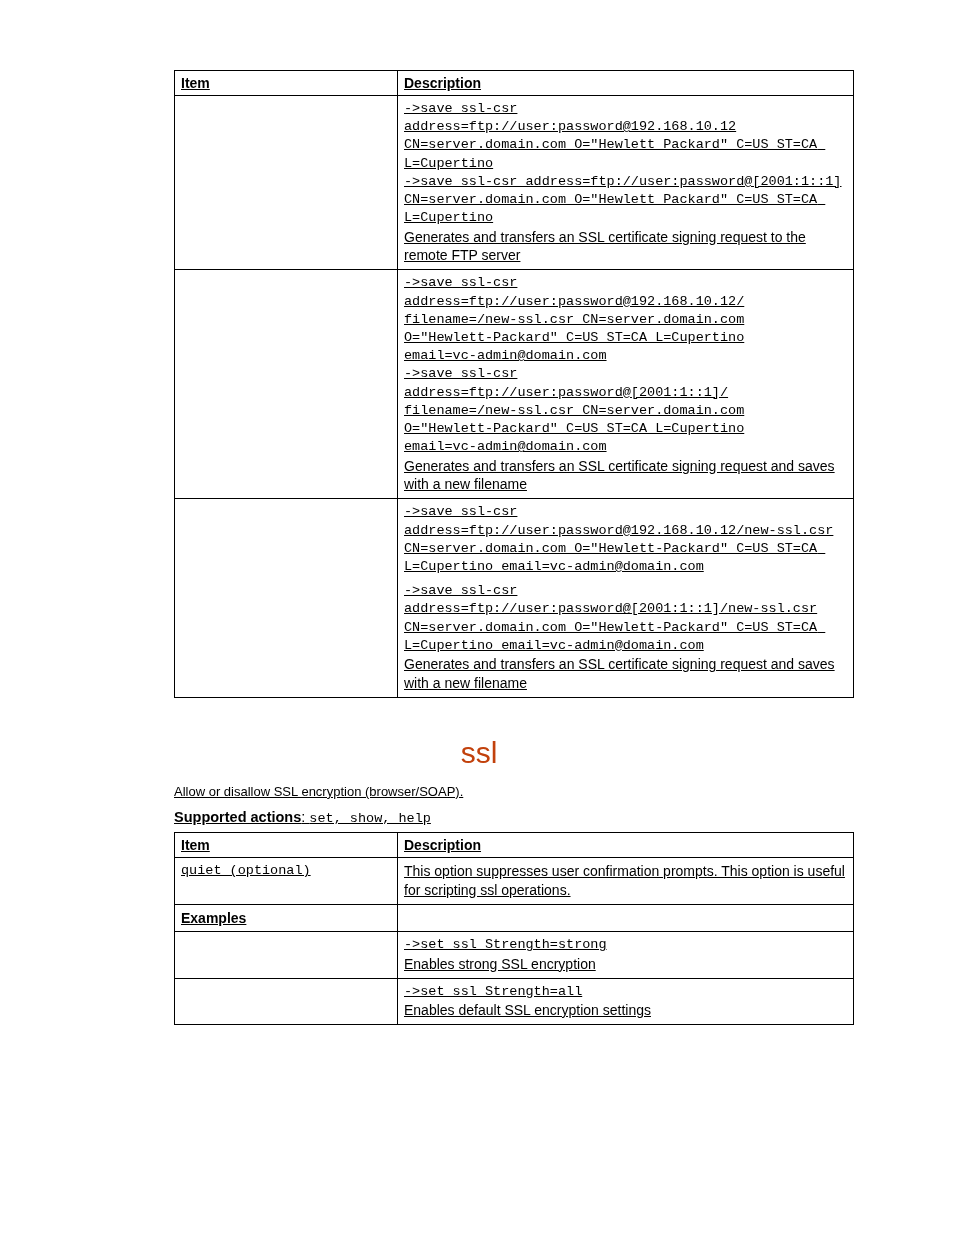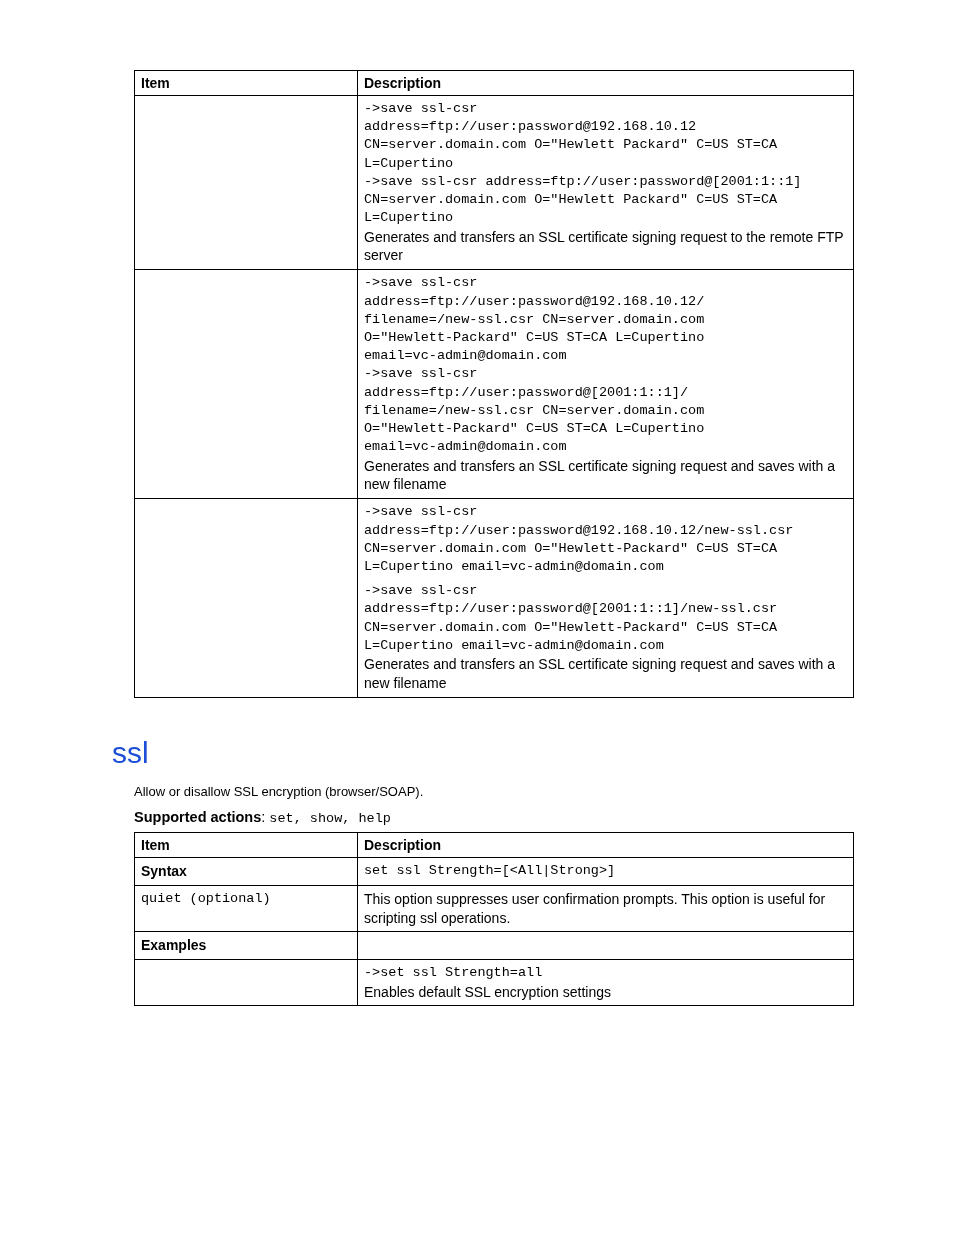--- a/index.html
+++ b/index.html
@@ -9,21 +9,22 @@
     background: #fff;
     width: 954px;
     color: #000;
   }
   .page {
     padding: 70px 100px 40px 100px;
     box-sizing: border-box;
     width: 954px;
   }
   .content {
-    margin-left: 34px;
+    margin-left: 74px;
+    text-decoration: underline;
   }
   table {
     border-collapse: collapse;
     width: 100%;
     font-size: 14px;
   }
   td {
     border: 1px solid #000;
     padding: 4px 6px;
     vertical-align: top;
@@ -38,25 +39,26 @@
     text-align: left;
     font-weight: bold;
     font-size: 14px;
   }
   .mono {
     font-family: "Courier New", Courier, monospace;
     font-size: 13.5px;
     white-space: pre-wrap;
   }
   h2.section-title {
-    color: #1d4ed8;
+    color: #c2410c;
     font-weight: normal;
     font-size: 30px;
-    margin: 38px 0 14px 12px;
+    margin: 38px 0 14px 4px;
     font-family: Arial, sans-serif;
+    text-align: center;
   }
   .intro {
     font-size: 13px;
     margin: 10px 0;
   }
   .supported {
     font-size: 14.5px;
     margin: 8px 0 6px 0;
   }
   .supported-label { font-weight: bold; }
@@ -127,30 +129,33 @@
       <span class="mono">set, show, help</span>
     </div>
 
     <table>
       <tbody>
           <tr>
         <th class="item-col">Item</th>
         <th>Description</th>
       </tr>
       <tr>
-        <td class="item-col rowhead">Syntax</td>
-        <td class="mono">set ssl Strength=[&lt;All|Strong&gt;]</td>
-      </tr>
-      <tr>
         <td class="item-col mono">quiet (optional)</td>
         <td>This option suppresses user confirmation prompts. This option is useful for scripting ssl operations.</td>
       </tr>
       <tr>
         <td class="item-col rowhead">Examples</td>
         <td></td>
+      </tr>
+      <tr>
+        <td class="item-col"></td>
+        <td>
+          <div class="mono">-&gt;set ssl Strength=strong</div>
+          <div>Enables strong SSL encryption</div>
+        </td>
       </tr>
       <tr>
         <td class="item-col"></td>
         <td>
           <div class="mono">-&gt;set ssl Strength=all</div>
           <div>Enables default SSL encryption settings</div>
         </td>
       </tr>
     </tbody>
       </table>

